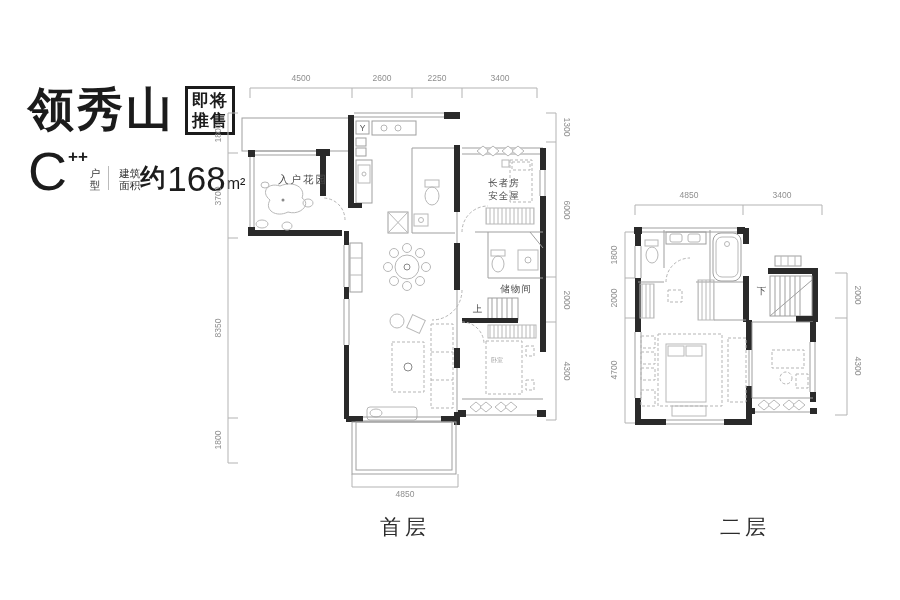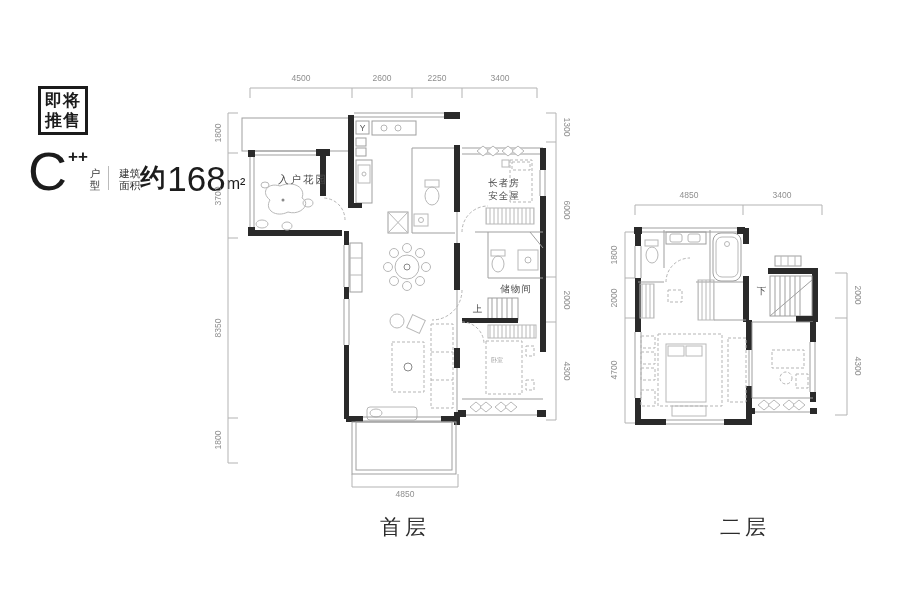--- a/index.html
+++ b/index.html
@@ -33,20 +33,21 @@
   .dim{stroke:#b3b3b3;stroke-width:1;fill:none;}
   .blk{fill:#2a2a2a;stroke:none;}
 </style>
 </head>
 <body>
 
 <div id="stage">
 
   <div class="logo">
     <div class="brand-row">
+      <div class="brand">领秀山</div>
       <div class="badge">
         <span>即将</span>
         <span>推售</span>
       </div>
     </div>
     <div class="unit-row">
       <span class="unit-c">C</span>
       <span class="unit-sup">++</span>
       <span class="stack">
         <span>户</span>

